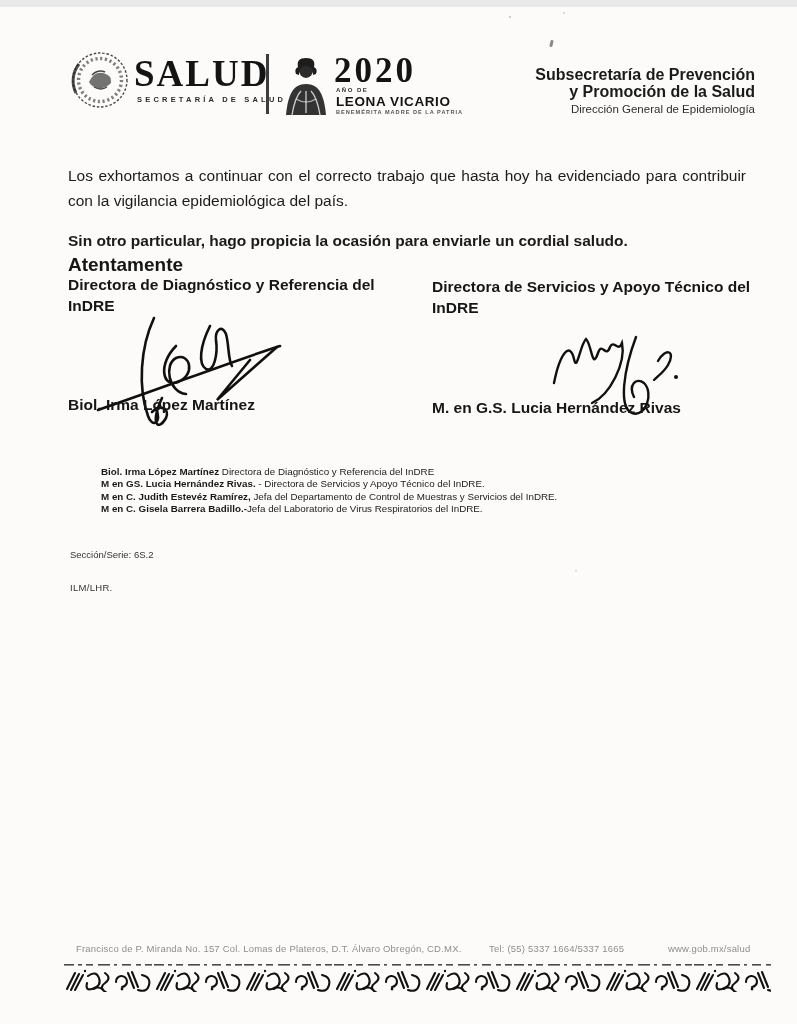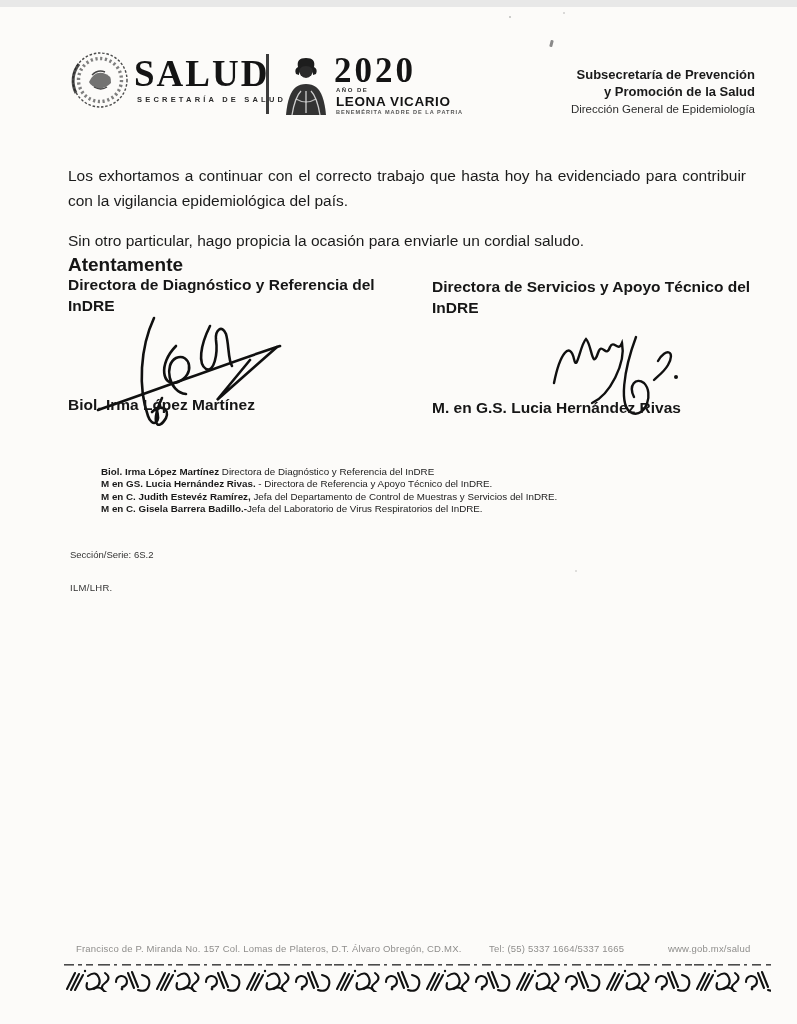--- a/index.html
+++ b/index.html
@@ -38,30 +38,30 @@
     position:absolute;left:336px;top:87px;
     font-size:13.5px;font-weight:700;letter-spacing:.6px;color:#141414;
   }
   .vicario-tag{
     position:absolute;left:336px;top:102px;
     font-size:5.6px;letter-spacing:1px;font-weight:700;color:#555;
   }
   .office{
     position:absolute;right:42px;top:60px;text-align:right;
   }
-  .office .b{font-size:13px;font-weight:700;line-height:16.5px;color:#1a1a1a;}
+  .office .b{font-size:16px;font-weight:700;line-height:16.5px;color:#1a1a1a;}
   .office .r{font-size:11.5px;font-weight:400;line-height:15px;color:#2e2e2e;margin-top:2px;}
   
   .para1{
     position:absolute;left:68px;top:140px;width:678px;
     font-size:15.5px;line-height:25px;text-align:justify;color:#1b1b1b;
   }
   .para2{
     position:absolute;left:68px;top:205px;width:678px;
-    font-size:15.5px;line-height:25px;color:#1b1b1b;
+    font-size:15.5px;line-height:25px;color:#1b1b1b;font-weight:bold;
   }
   .closing{
     position:absolute;left:68px;top:247px;
     font-size:19px;font-weight:700;color:#161616;
   }
   .sig-title{position:absolute;width:345px;font-size:15.5px;font-weight:700;line-height:20.5px;color:#161616;}
   .sig-title.left{left:68px;top:268px;}
   .sig-title.right{left:432px;top:270px;width:320px;}
   .sig-svg{position:absolute;}
   .sig-svg.left{left:92px;top:305px;width:200px;height:120px;}
@@ -154,21 +154,21 @@
       <path d="M118,42 C126,28 136,32 128,46 C124,53 118,57 114,61"></path>
     </g>
     <circle cx="136" cy="58" r="2" fill="#101010"></circle>
   </svg>
 
   <div class="sig-name left">Biol. Irma López Martínez</div>
   <div class="sig-name right">M. en G.S. Lucia Hernández Rivas</div>
 
   <div class="ccp">
     <div class="ccp-line indent"><span class="b">Biol. Irma López Martínez</span><span> Directora de Diagnóstico y Referencia del InDRE</span></div>
-    <div class="ccp-line indent"><span class="b">M en GS. Lucia Hernández Rivas.</span><span> - Directora de Referencia y Apoyo Técnico del InDRE.</span></div>
+    <div class="ccp-line indent"><span class="b">M en GS. Lucia Hernández Rivas.</span><span> - Directora de Servicios y Apoyo Técnico del InDRE.</span></div>
     <div class="ccp-line indent"><span class="b">M en C. Judith Estevéz Ramírez,</span><span> Jefa del Departamento de Control de Muestras y Servicios del InDRE.</span></div>
     <div class="ccp-line indent"><span class="b">M en C. Gisela Barrera Badillo.-</span><span>Jefa del Laboratorio de Virus Respiratorios del InDRE.</span></div>
   </div>
 
   <div class="series">Sección/Serie: 6S.2</div>
   <div class="initials">ILM/LHR.</div>
 
   <div class="footer-line footer-address">Francisco de P. Miranda No. 157 Col. Lomas de Plateros, D.T. Álvaro Obregón, CD.MX.</div>
   <div class="footer-line footer-phone">Tel: (55) 5337 1664/5337 1665</div>
   <div class="footer-line footer-web">www.gob.mx/salud</div>

